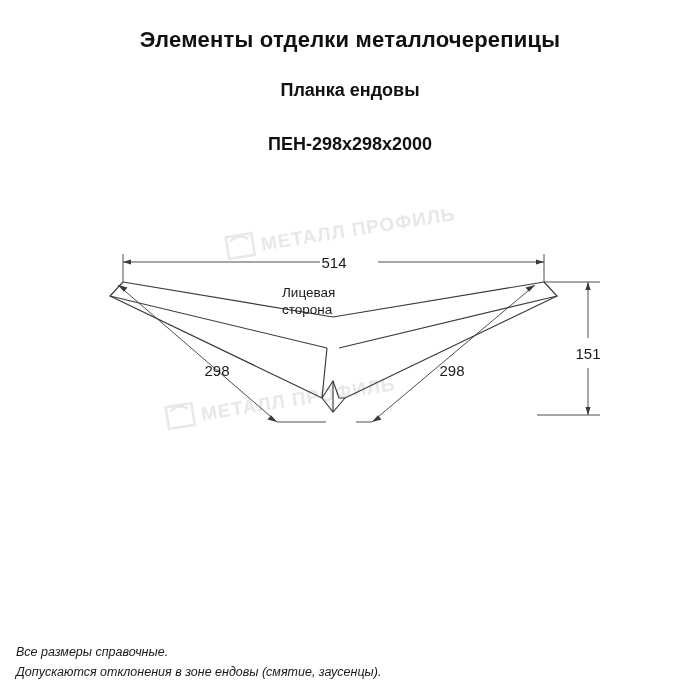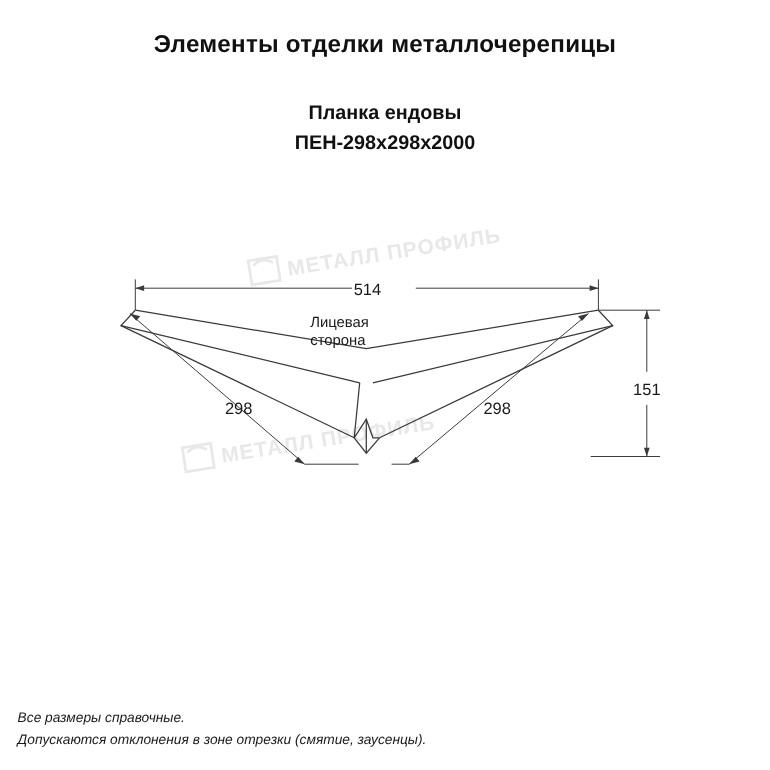--- a/index.html
+++ b/index.html
@@ -30,28 +30,28 @@
     padding-top: 26px;
   }
   .title-main {
     font-size: 22px;
     font-weight: bold;
     letter-spacing: 0.2px;
     line-height: 1.25;
     color: #111111;
   }
   .title-sub {
-    margin-top: 36px;
+    margin-top: 24px;
     font-size: 18px;
     font-weight: bold;
     line-height: 1.35;
     color: #111111;
   }
   .title-code {
-    margin-top: 5px;
+    margin-top: 32px;
     font-size: 18px;
     font-weight: bold;
     color: #111111;
   }
   .drawing {
     position: absolute;
     top: 190px;
     left: 0;
     width: 700px;
     height: 330px;
@@ -173,16 +173,16 @@
       <g>
         <text class="face-text" x="282" y="107">Лицевая</text>
         <text class="face-text" x="282" y="124">сторона</text>
       </g>
 
     </svg>
   </div>
 
   <div class="footer">
     <div>Все размеры справочные.</div>
-    <div>Допускаются отклонения в зоне отрезки (смятие, заусенцы).</div>
+    <div>Допускаются отклонения в зоне ендовы (смятие, заусенцы).</div>
   </div>
 
 </div>
 
 </body></html>

